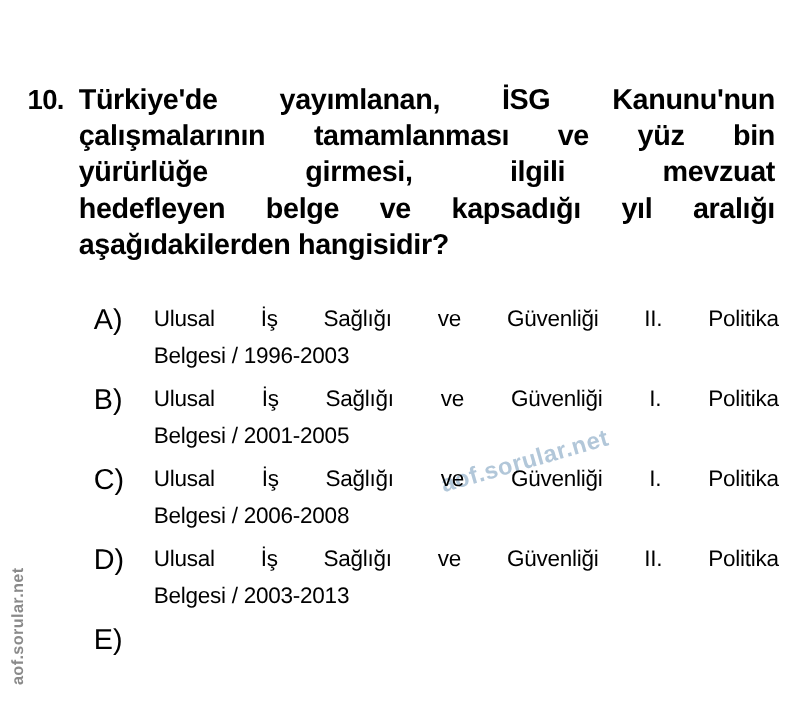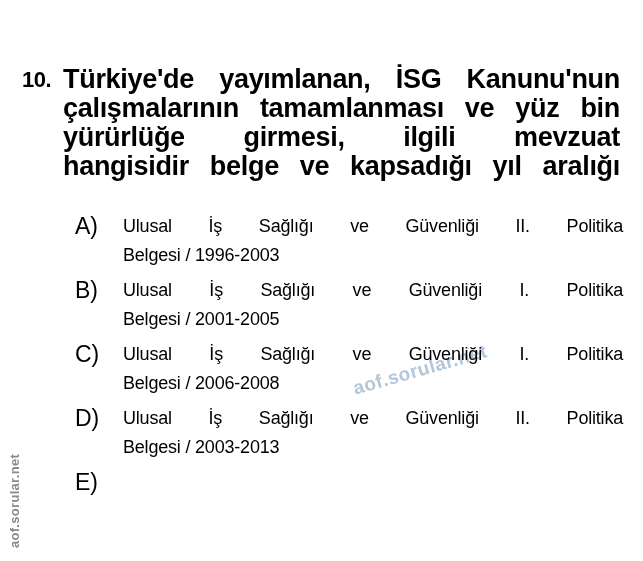--- a/index.html
+++ b/index.html
@@ -47,21 +47,21 @@
     width: 41px;
     flex: 0 0 41px;
     font-size: 22px;
     font-weight: 600;
     line-height: 29px;
     letter-spacing: -0.5px;
   }
   .q-text {
     width: 557px;
     flex: 0 0 557px;
-    font-size: 27px;
+    font-size: 23px;
     font-weight: 700;
     line-height: 29px;
     letter-spacing: -0.3px;
   }
   .line { min-height: 29px; }
   .just { text-align: justify; text-align-last: justify; }
 
   
   .options {
     margin-top: 31px;
@@ -96,21 +96,22 @@
   <div class="wm wm-diagonal">aof.sorular.net</div>
 
   <div class="content">
 
     <div class="q-row">
       <div class="q-number">10.</div>
       <div class="q-text">
         <div class="line just">Türkiye'de yayımlanan, İSG Kanunu'nun</div>
         <div class="line just">çalışmalarının tamamlanması ve yüz bin</div>
         <div class="line just">yürürlüğe girmesi, ilgili mevzuat</div>
-        <div class="line just">hangisidir belge ve kapsadığı yıl aralığı</div>
+        <div class="line just">hedefleyen belge ve kapsadığı yıl aralığı</div>
+        <div class="line">aşağıdakilerden hangisidir?</div>
       </div>
     </div>
 
     <div class="options">
 
       <div class="option">
         <div class="opt-letter">A)</div>
         <div class="opt-text">
           <div class="line just">Ulusal İş Sağlığı ve Güvenliği II. Politika</div>
           <div class="line">Belgesi / 1996-2003</div>

